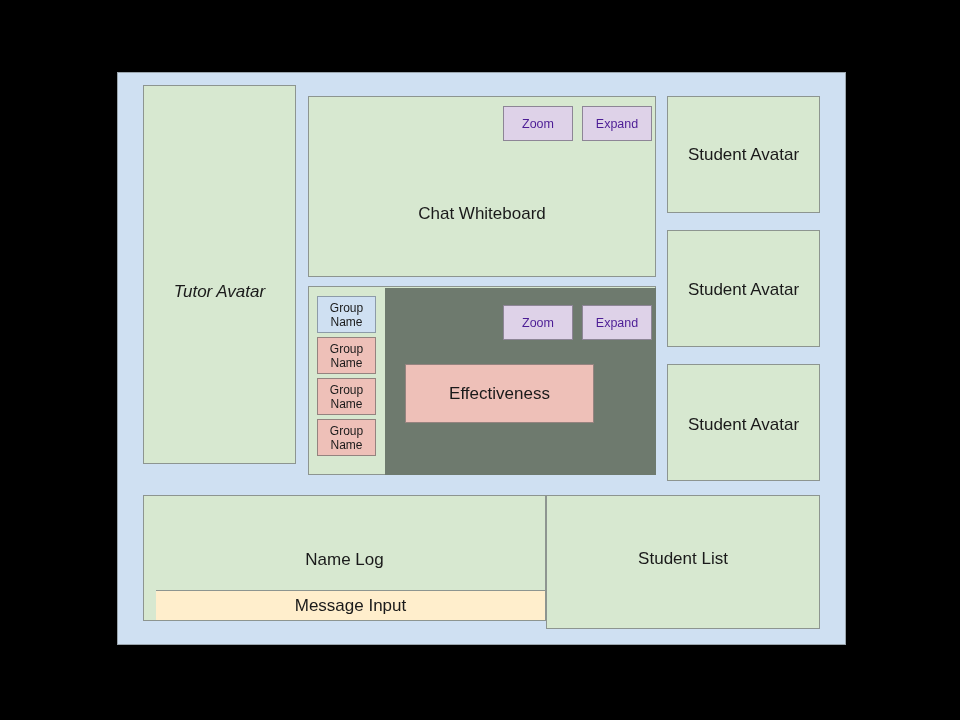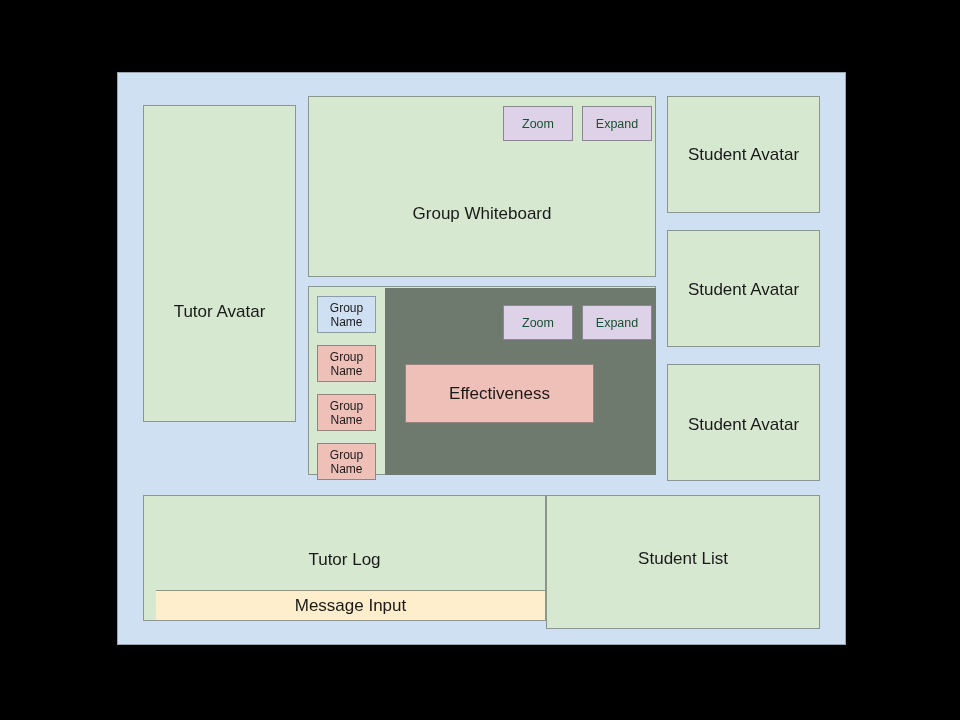--- a/index.html
+++ b/index.html
@@ -40,43 +40,44 @@
     right: 0;
     text-align: center;
     color: #1a1a1a;
     font-size: 17px;
     line-height: 20px;
   }
 
   
   #tutor-avatar {
     left: 25px;
-    top: 32px;
+    top: 12px;
     width: 153px;
-    height: 317px;
+    height: 379px;
+    font-style: italic;
   }
   #tutor-avatar .panel-label { top: 196px; }
 
   
   #tutor-whiteboard {
     left: 190px;
     top: 23px;
     width: 348px;
     height: 181px;
   }
   #tutor-whiteboard .panel-label { top: 107px; }
 
   
   .action-btn {
     position: absolute;
     background: #ded2e8;
     border: 1px solid #8d8596;
     box-sizing: border-box;
     font-size: 12.5px;
-    color: #14532d;
+    color: #4c1d95;
     display: flex;
     align-items: center;
     justify-content: center;
     cursor: pointer;
     width: 70px;
     height: 35px;
   }
   #tutor-whiteboard .zoom-btn   { left: 194px; top: 9px; }
   #tutor-whiteboard .expand-btn { left: 273px; top: 9px; }
 
@@ -91,21 +92,21 @@
   #group-list {
     position: absolute;
     left: 8px;
     top: 9px;
     width: 60px;
   }
   .group-chip {
     position: relative;
     width: 59px;
     height: 37px;
-    margin-bottom: 12px;
+    margin-bottom: 4px;
     border: 1px solid #8d9590;
     box-sizing: border-box;
     font-size: 12px;
     line-height: 14px;
     color: #1a1a1a;
     display: flex;
     flex-direction: column;
     align-items: center;
     justify-content: center;
     text-align: center;
@@ -208,21 +209,21 @@
 </head>
 <body>
 
 <div id="app-window">
 
   <div class="panel" id="tutor-avatar">
     <div class="panel-label">Tutor Avatar</div>
   </div>
 
   <div class="panel" id="tutor-whiteboard">
-    <div class="panel-label">Group Whiteboard</div>
+    <div class="panel-label">Chat Whiteboard</div>
     <div class="action-btn zoom-btn">Zoom</div>
     <div class="action-btn expand-btn">Expand</div>
   </div>
 
   <div class="panel" id="group-session">
 
     <div id="student-whiteboard-area">
       <div id="student-whiteboard-label">Student Whiteboard</div>
     </div>
 
@@ -257,21 +258,21 @@
     <div class="panel-label">Student Avatar</div>
   </div>
   <div class="panel student-avatar" id="student-avatar-2">
     <div class="panel-label">Student Avatar</div>
   </div>
   <div class="panel student-avatar" id="student-avatar-3">
     <div class="panel-label">Student Avatar</div>
   </div>
 
   <div class="panel" id="chat-panel">
-    <div class="panel-label" id="chat-log-label">Tutor Log</div>
+    <div class="panel-label" id="chat-log-label">Name Log</div>
     <div id="message-input">Message Input</div>
   </div>
 
   <div class="panel" id="student-list-panel">
     <div class="panel-label">Student List</div>
   </div>
 
 </div>
 
 </body></html>

